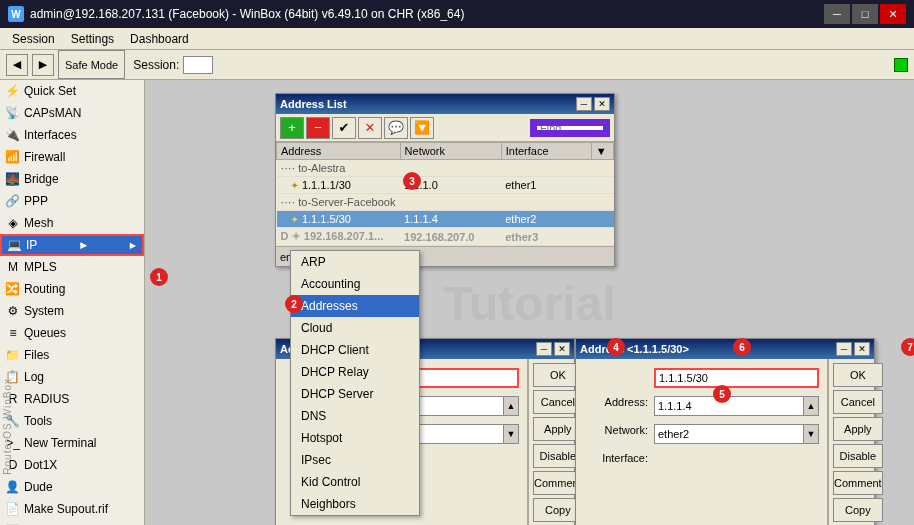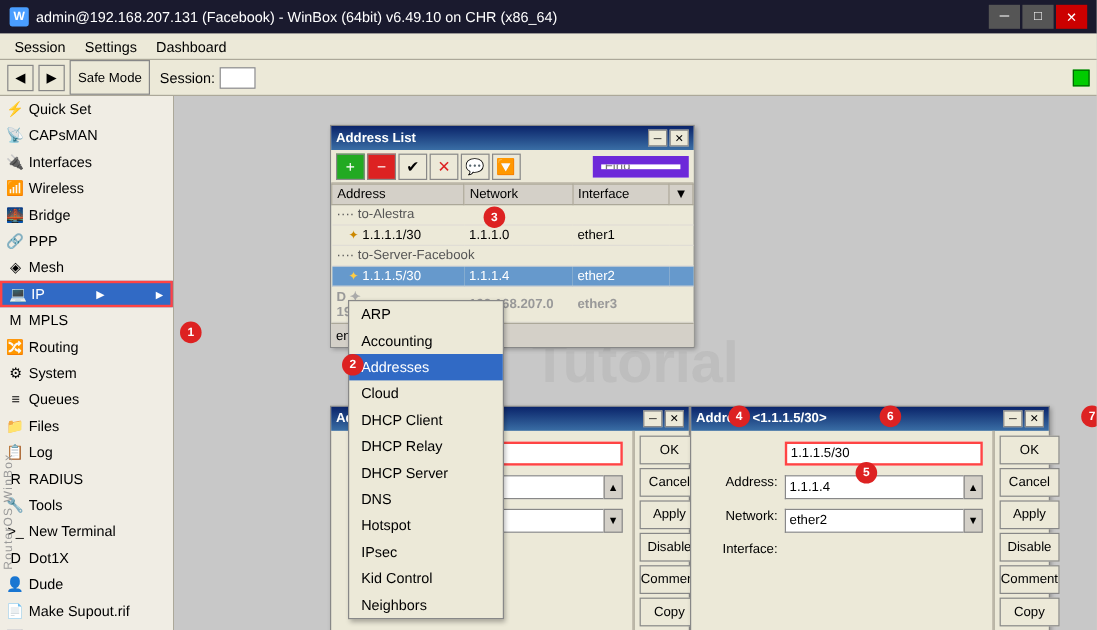--- a/index.html
+++ b/index.html
@@ -174,23 +174,23 @@
       background: #ece9d8;
       border: 1px solid #888;
       font-size: 9px;
       cursor: pointer;
       display: flex; align-items: center; justify-content: center;
       margin-left: 2px;
     }
 
     
     .addr-list-win {
-      top: 24px;
+      top: 13px;
       left: 130px;
-      width: 304px;
+      width: 340px;
     }
     .addr-list-toolbar {
       height: 28px;
       background: #ece9d8;
       display: flex;
       align-items: center;
       padding: 2px 4px;
       gap: 2px;
       border-bottom: 1px solid #aca899;
     }
@@ -415,21 +415,21 @@
     <div class="sidebar-item">
       <div class="sidebar-icon">📡</div>
       <span class="sidebar-label">CAPsMAN</span>
     </div>
     <div class="sidebar-item">
       <div class="sidebar-icon">🔌</div>
       <span class="sidebar-label">Interfaces</span>
     </div>
     <div class="sidebar-item">
       <div class="sidebar-icon">📶</div>
-      <span class="sidebar-label">Wireless</span>
+      <span class="sidebar-label">Firewall</span>
     </div>
     <div class="sidebar-item">
       <div class="sidebar-icon">🌉</div>
       <span class="sidebar-label">Bridge</span>
     </div>
     <div class="sidebar-item">
       <div class="sidebar-icon">🔗</div>
       <span class="sidebar-label">PPP</span>
     </div>
     <div class="sidebar-item">

